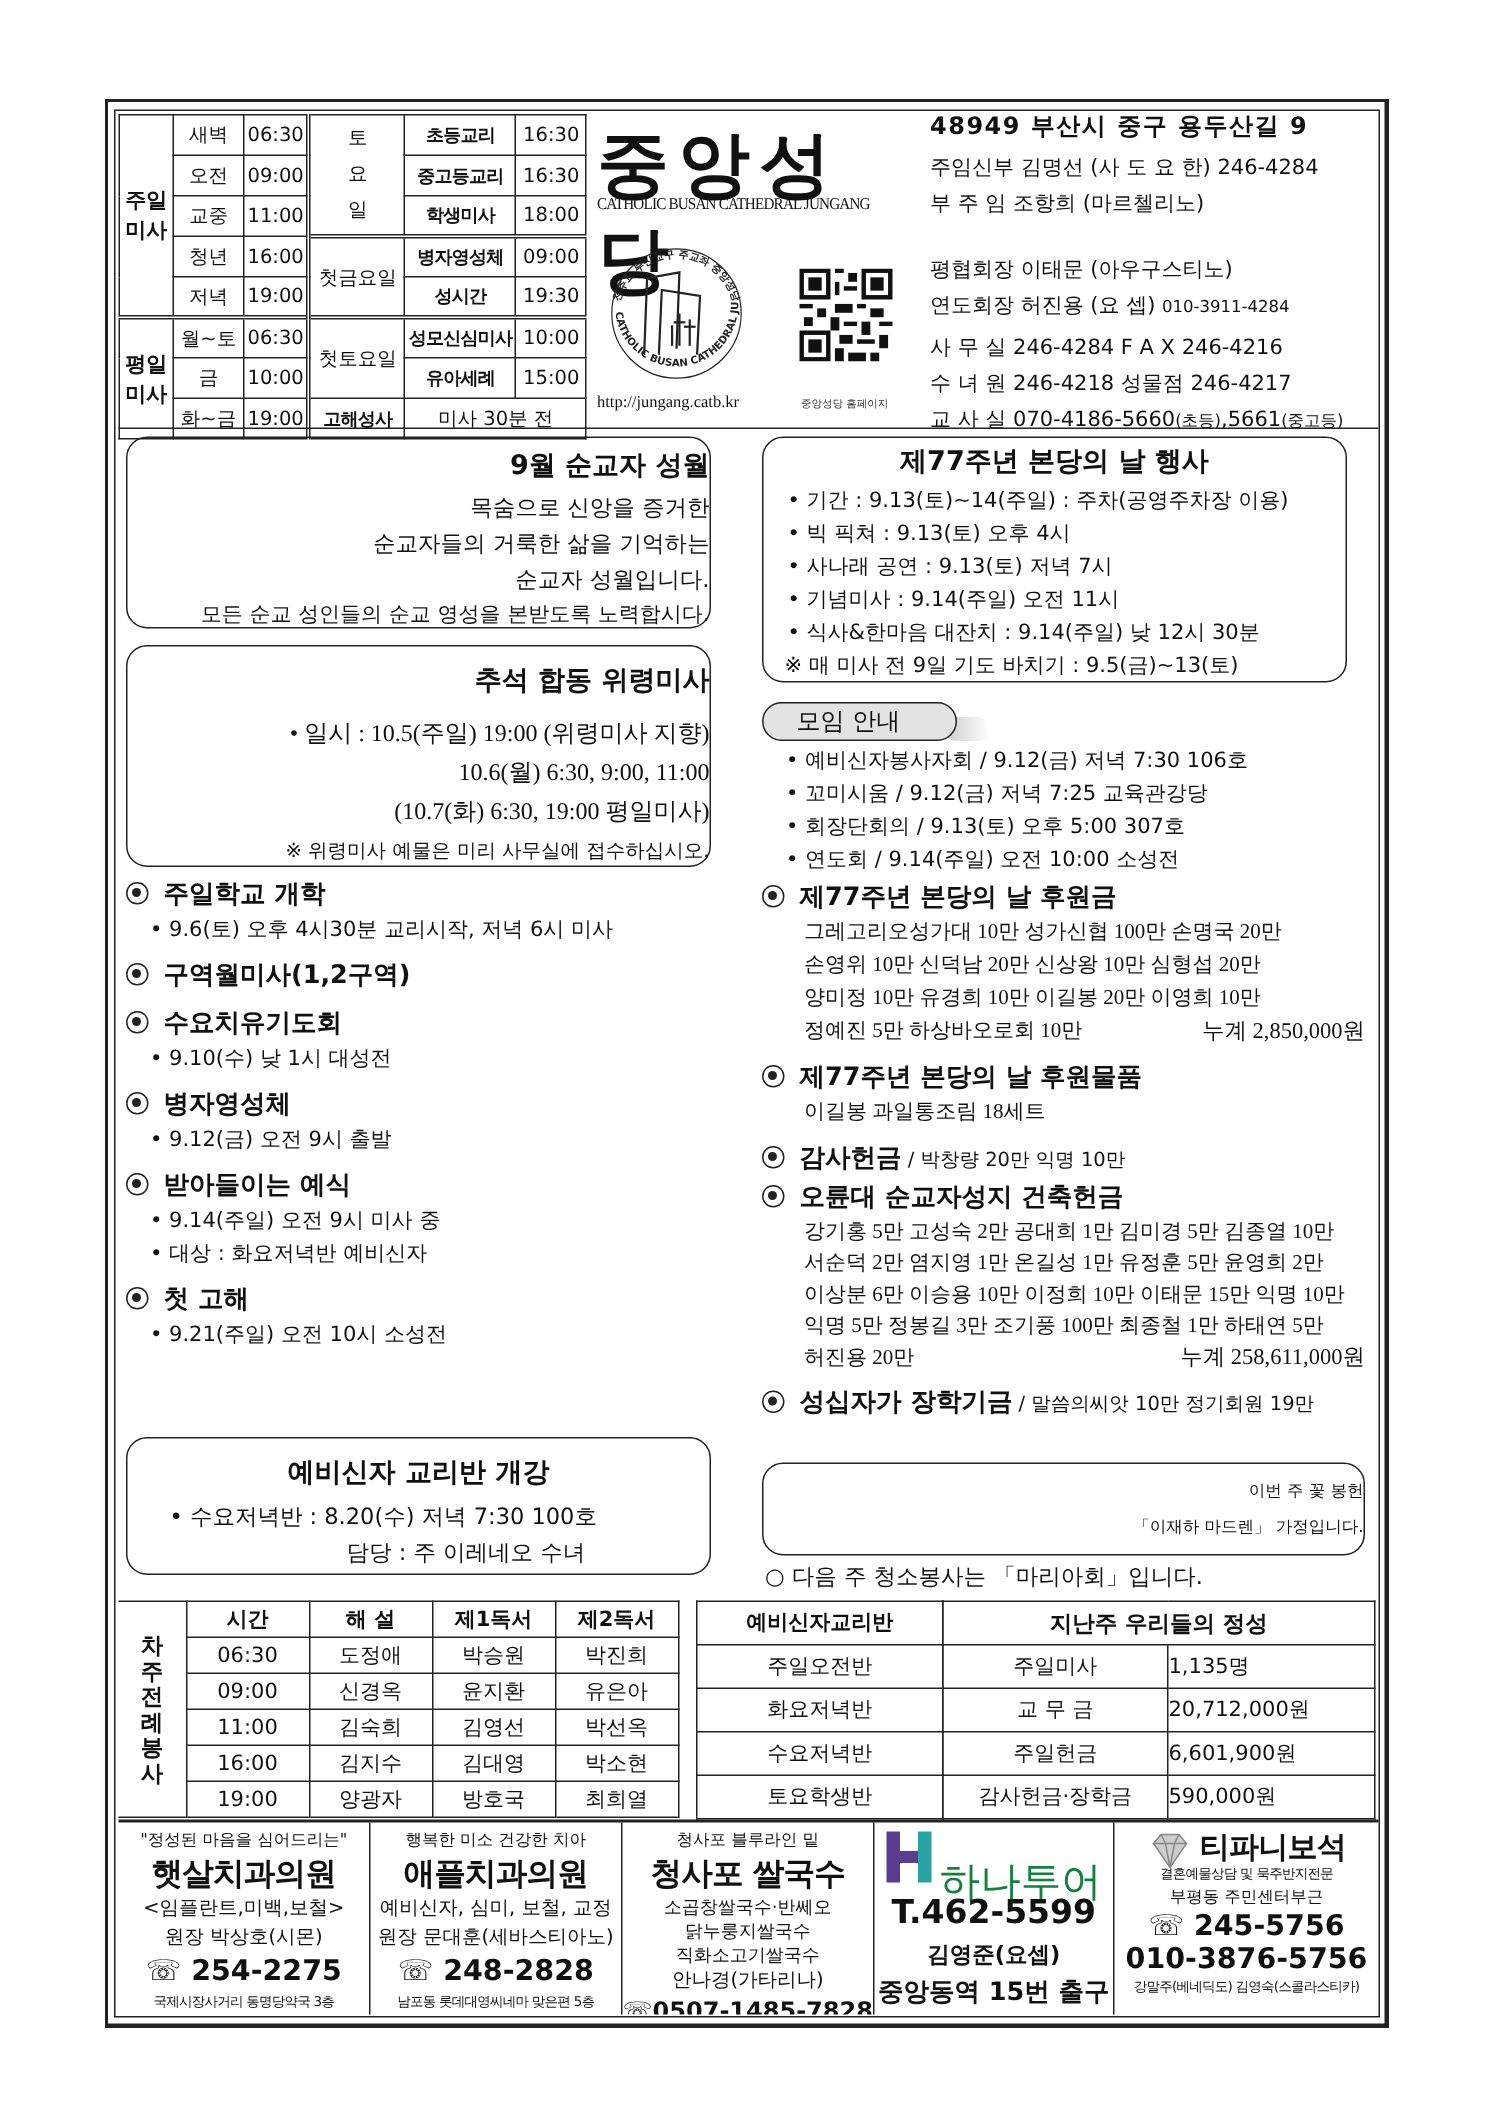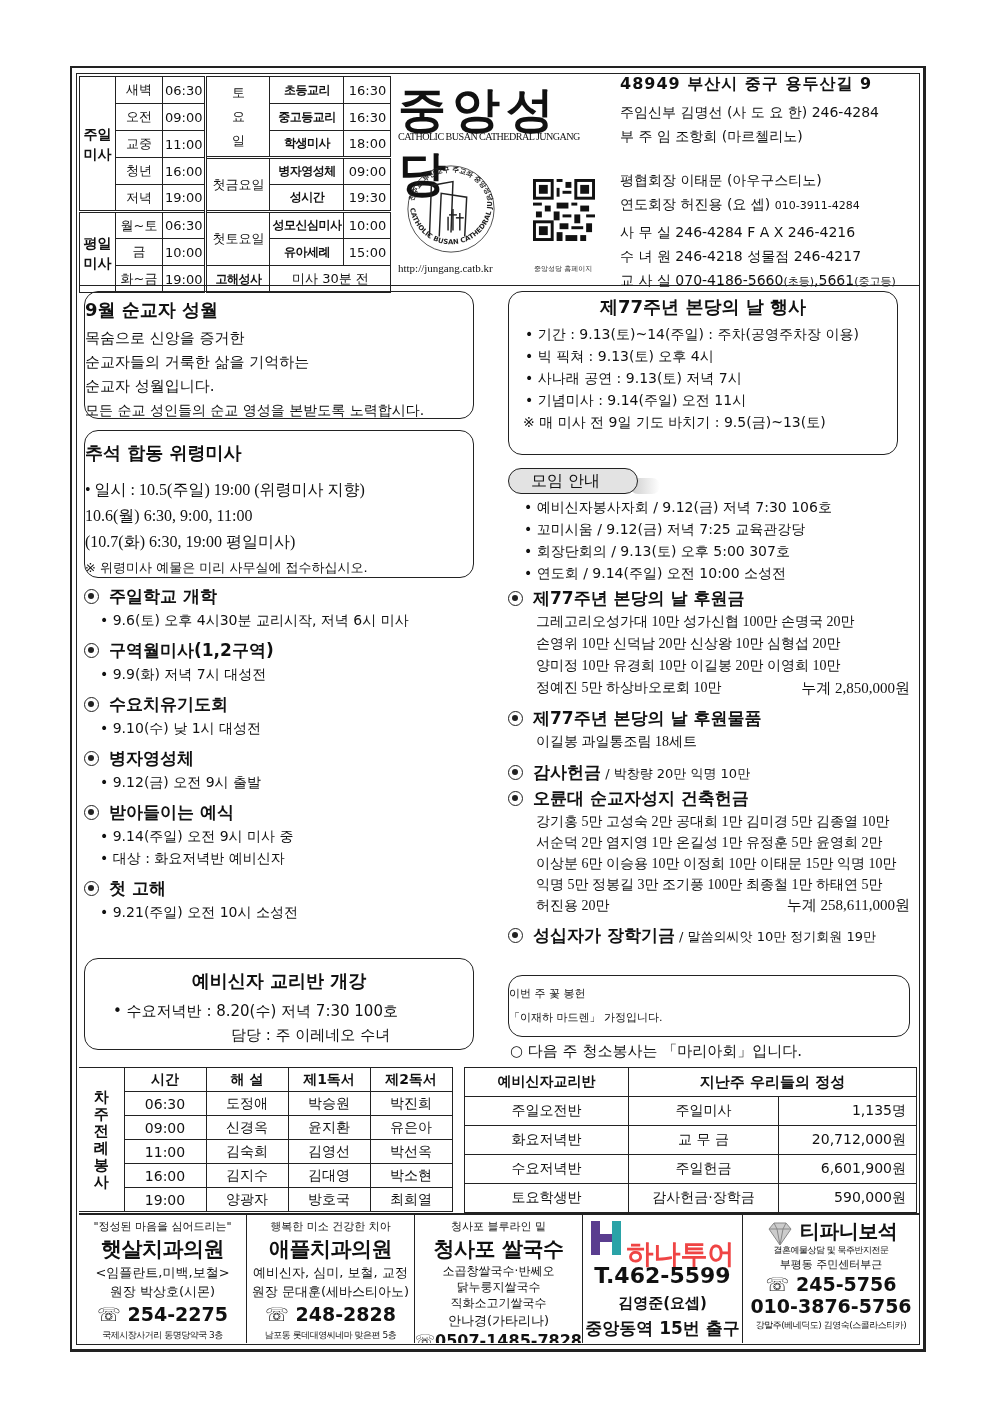--- a/index.html
+++ b/index.html
@@ -31,21 +31,21 @@
 
   
   .contact { position: absolute; left: 620px; top: 74px; width: 300px; font-size: 14px; }
   .contact .addr { font-weight: bold; font-size: 16px; letter-spacing: 1px; height: 26px; }
   .contact .ln { height: 24px; line-height: 24px; white-space: nowrap; }
   .contact .gap { height: 20px; }
   .contact .sm { font-size: 11px; }
   .rule-top { position: absolute; left: 79px; top: 285px; width: 840px; border-top: 1.5px solid #222; }
 
   
-  .rbox { position: absolute; border: 1.5px solid #222; border-radius: 14px; text-align: left; }
+  .rbox { position: absolute; border: 1.5px solid #222; border-radius: 14px; text-align: right; }
   .rbox .title { font-weight: bold; font-size: 18px; }
   .rbox .line { font-size: 15px; }
 
   .box-martyr { left: 84px; top: 291px; width: 390px; height: 128px; }
   .box-martyr .title { margin-top: 6px; height: 28px; }
   .box-martyr .line { height: 24px; line-height: 24px; }
   .box-martyr .line.last { font-size: 14px; }
 
   .box-chuseok { left: 84px; top: 430px; width: 390px; height: 148px; }
   .box-chuseok .title { margin-top: 10px; height: 36px; }
@@ -87,39 +87,39 @@
   .tbl .bh { font-weight: bold; }
   .t-serv { left: 79px; top: 1067px; }
   .t-serv td.vert { width: 45px; font-weight: bold; font-size: 15px; line-height: 17px; border-left: none; }
   .t-serv td { width: 82px; }
   .t-serv td.c0 { width: 80px; }
   .t-class { left: 464px; top: 1067px; }
   .t-class td { width: 164px; height: 29px; }
   .t-offer { left: 628px; top: 1067px; }
   .t-offer td { height: 29px; }
   .t-offer td.k { width: 150px; }
-  .t-offer td.v { width: 138px; text-align: right; padding-right: 10px; margin-left: 46px; }
+  .t-offer td.v { width: 138px; text-align: left; padding-right: 10px; margin-left: 46px; }
 
   
   .ads { position: absolute; left: 79px; top: 1213px; width: 840px; height: 130px; border-top: 2px solid #222; display: flex; }
   .ad { border-right: 1px solid #222; text-align: center; overflow: hidden; }
   .ad:last-child { border-right: none; }
   .ad1 { width: 168px; } .ad2 { width: 168px; } .ad3 { width: 168px; } .ad4 { width: 160px; } .ad5 { width: 176px; }
   .ad .s { font-size: 11px; line-height: 16px; white-space: nowrap; }
   .ad .b { font-size: 21px; font-weight: bold; line-height: 28px; white-space: nowrap; letter-spacing: -0.5px; }
   .ad .m { font-size: 13px; line-height: 19px; white-space: nowrap; }
   .ad .ph { font-size: 19px; font-weight: bold; line-height: 26px; white-space: nowrap; }
   .ad .xs { font-size: 9px; line-height: 16px; white-space: nowrap; letter-spacing: -0.5px; }
   .hana-logo { display: flex; align-items: center; justify-content: center; height: 46px; gap: 6px; }
   .hana-mark { width: 30px; height: 34px; position: relative; }
   .hana-mark span { position: absolute; top: 0; width: 9px; height: 34px; background: #5a3d8f; }
   .hana-mark span.r { left: 21px; background: #2aa3a7; }
   .hana-mark span.l { left: 0; }
   .hana-mark span.m { left: 9px; top: 13px; width: 12px; height: 8px; background: #5a3d8f; }
-  .hana-text { font-size: 27px; font-weight: bold; color: #ef4444; margin-top: 32px; }
+  .hana-text { font-size: 27px; font-weight: normal; color: #15803d; margin-top: 32px; }
   .diamond { display: inline-block; width: 30px; height: 30px; vertical-align: middle; }
 </style>
 </head>
 <body>
 
 <div class="frame-outer"></div>
 <div class="frame-inner"></div>
 
 <table class="mass-table">
   <tbody>
@@ -266,40 +266,40 @@
   <div class="line">(10.7(화) 6:30, 19:00 평일미사)</div>
   <div class="line note">※ 위령미사 예물은 미리 사무실에 접수하십시오.</div>
 </div>
 
 <div class="rbox box-anniv">
   <div class="title">제77주년 본당의 날 행사</div>
   <div class="line">• 기간 : 9.13(토)~14(주일) : 주차(공영주차장 이용)</div>
   <div class="line">• 빅 픽쳐 : 9.13(토) 오후 4시</div>
   <div class="line">• 사나래 공연 : 9.13(토) 저녁 7시</div>
   <div class="line">• 기념미사 : 9.14(주일) 오전 11시</div>
+  <div class="line">• 식사&amp;한마음 대잔치 : 9.14(주일) 낮 12시 30분</div>
   <div class="line note">※ 매 미사 전 9일 기도 바치기 : 9.5(금)~13(토)</div>
 </div>
 
 <div class="meeting-shadow"></div>
 <div class="meeting-tag">모임 안내</div>
 <div class="meetings">
   <div class="line">• 예비신자봉사자회 / 9.12(금) 저녁 7:30 106호</div>
   <div class="line">• 꼬미시움 / 9.12(금) 저녁 7:25 교육관강당</div>
   <div class="line">• 회장단회의 / 9.13(토) 오후 5:00 307호</div>
   <div class="line">• 연도회 / 9.14(주일) 오전 10:00 소성전</div>
 </div>
 
 <div class="sec" style="left:84px; top:583px; width:400px;">
   <div class="block">
     <div class="head"><span class="ico"></span><span>주일학교 개학</span></div>
     <div class="item">• 9.6(토) 오후 4시30분 교리시작, 저녁 6시 미사</div>
   </div>
   <div class="block">
     <div class="head"><span class="ico"></span><span>구역월미사(1,2구역)</span></div>
-    <div class="item">• 9.9(화) 저녁 7시 대성전</div>
   </div>
   <div class="block">
     <div class="head"><span class="ico"></span><span>수요치유기도회</span></div>
     <div class="item">• 9.10(수) 낮 1시 대성전</div>
   </div>
   <div class="block">
     <div class="head"><span class="ico"></span><span>병자영성체</span></div>
     <div class="item">• 9.12(금) 오전 9시 출발</div>
   </div>
   <div class="block">

